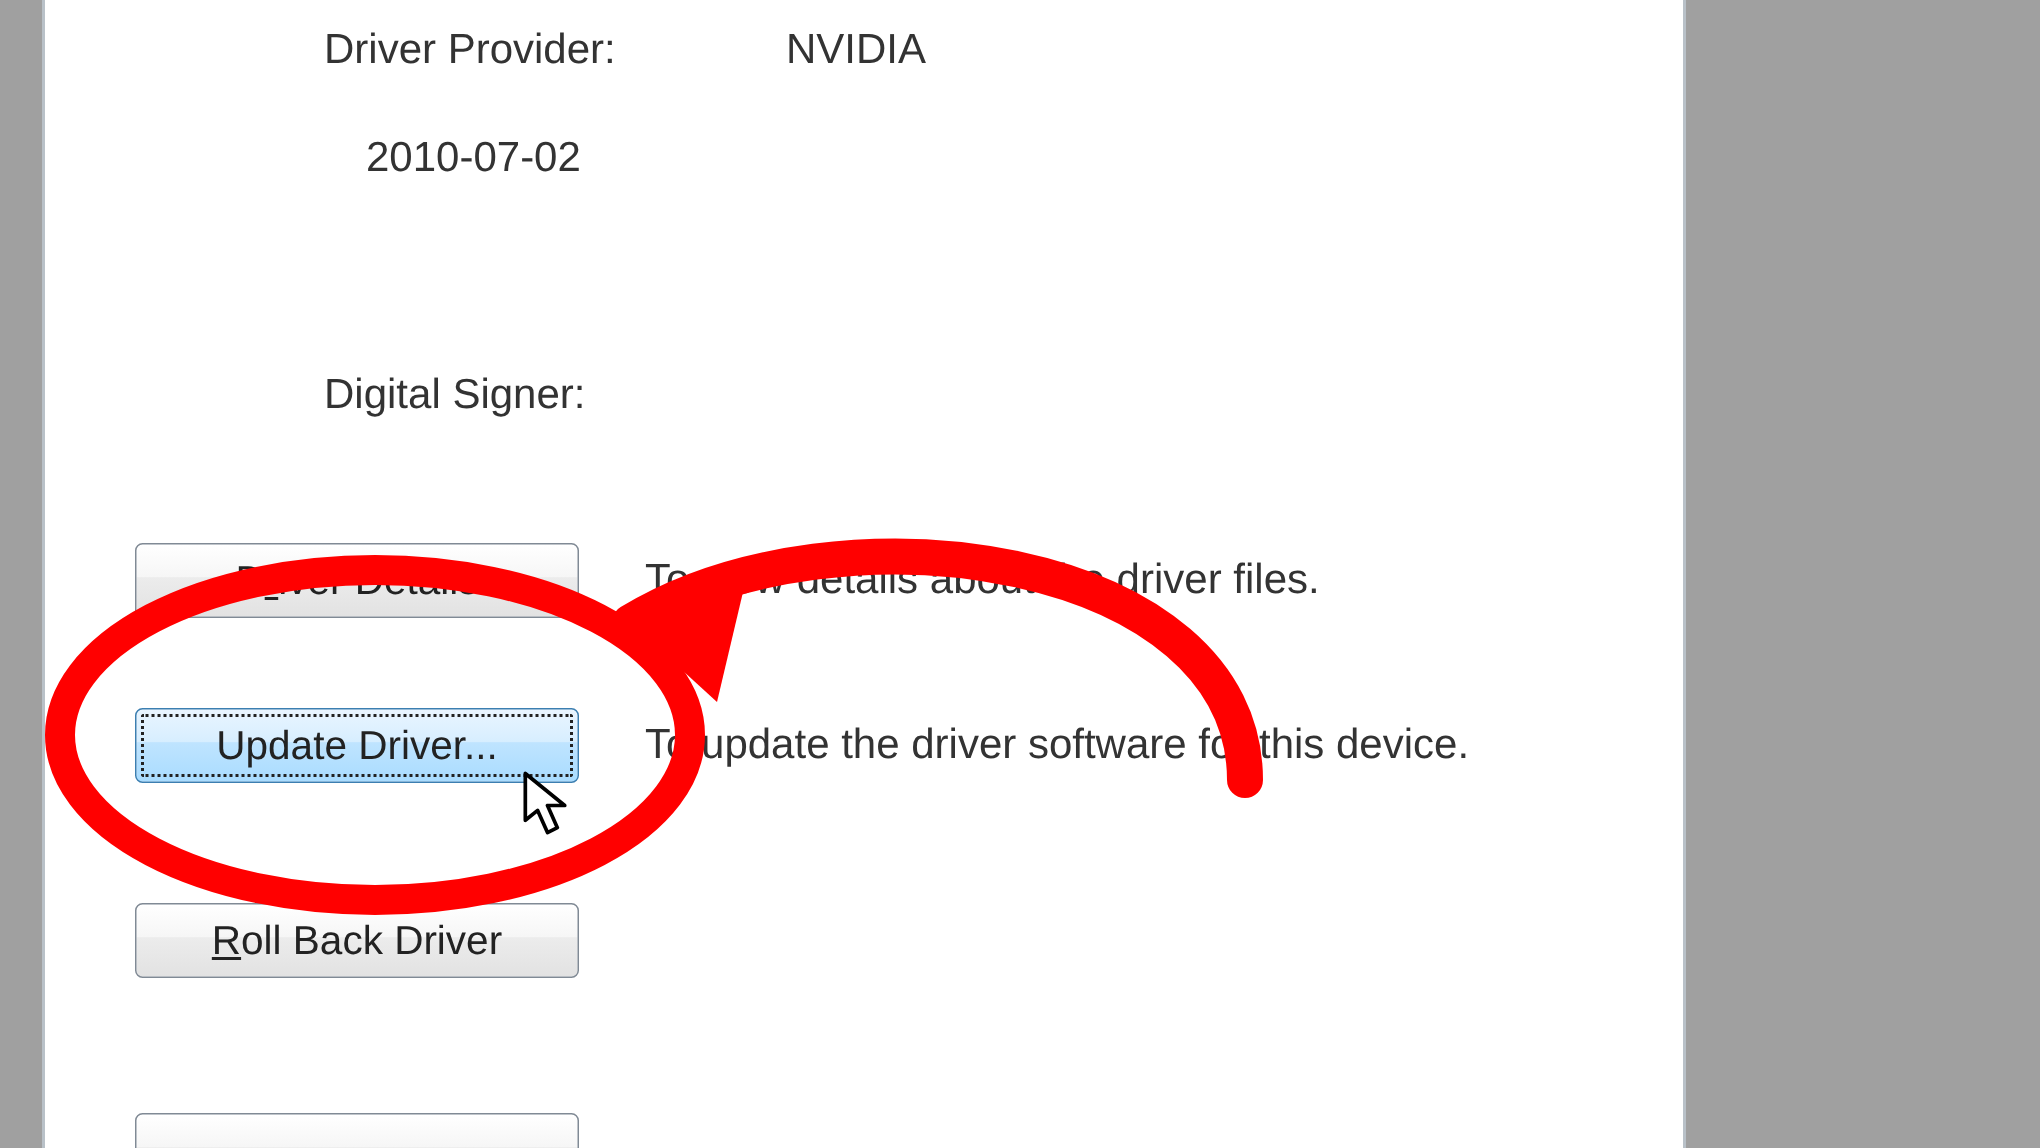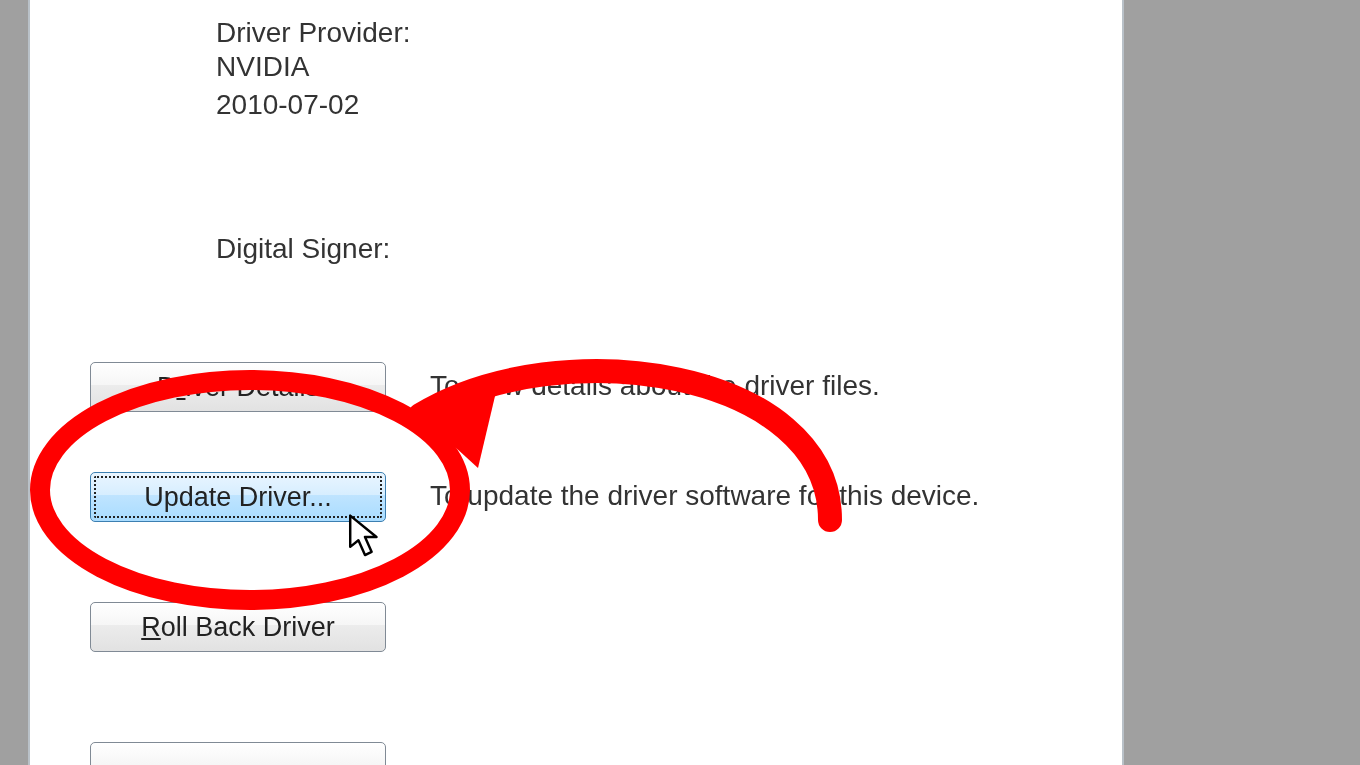--- a/index.html
+++ b/index.html
@@ -32,26 +32,27 @@
     font-size: 28px;
     color: #333;
     line-height: 1.2;
   }
   .info-label {
     width: 280px;
     flex-shrink: 0;
   }
   .info-value {
     flex: 1;
+    margin-left: 28px;
   }
 
-  .row-provider { top: 54px; flex-direction: column; }
+  .row-provider { top: 54px; }
   .row-date     { top: 126px; }
   .row-version  { top: 198px; }
-  .row-signer   { top: 270px; align-items: center; }
+  .row-signer   { top: 284px; align-items: center; }
 
   .action-row {
     position: absolute;
     left: 60px;
     right: 20px;
     display: flex;
     align-items: flex-start;
   }
   .action-desc {
     font-size: 28px;

